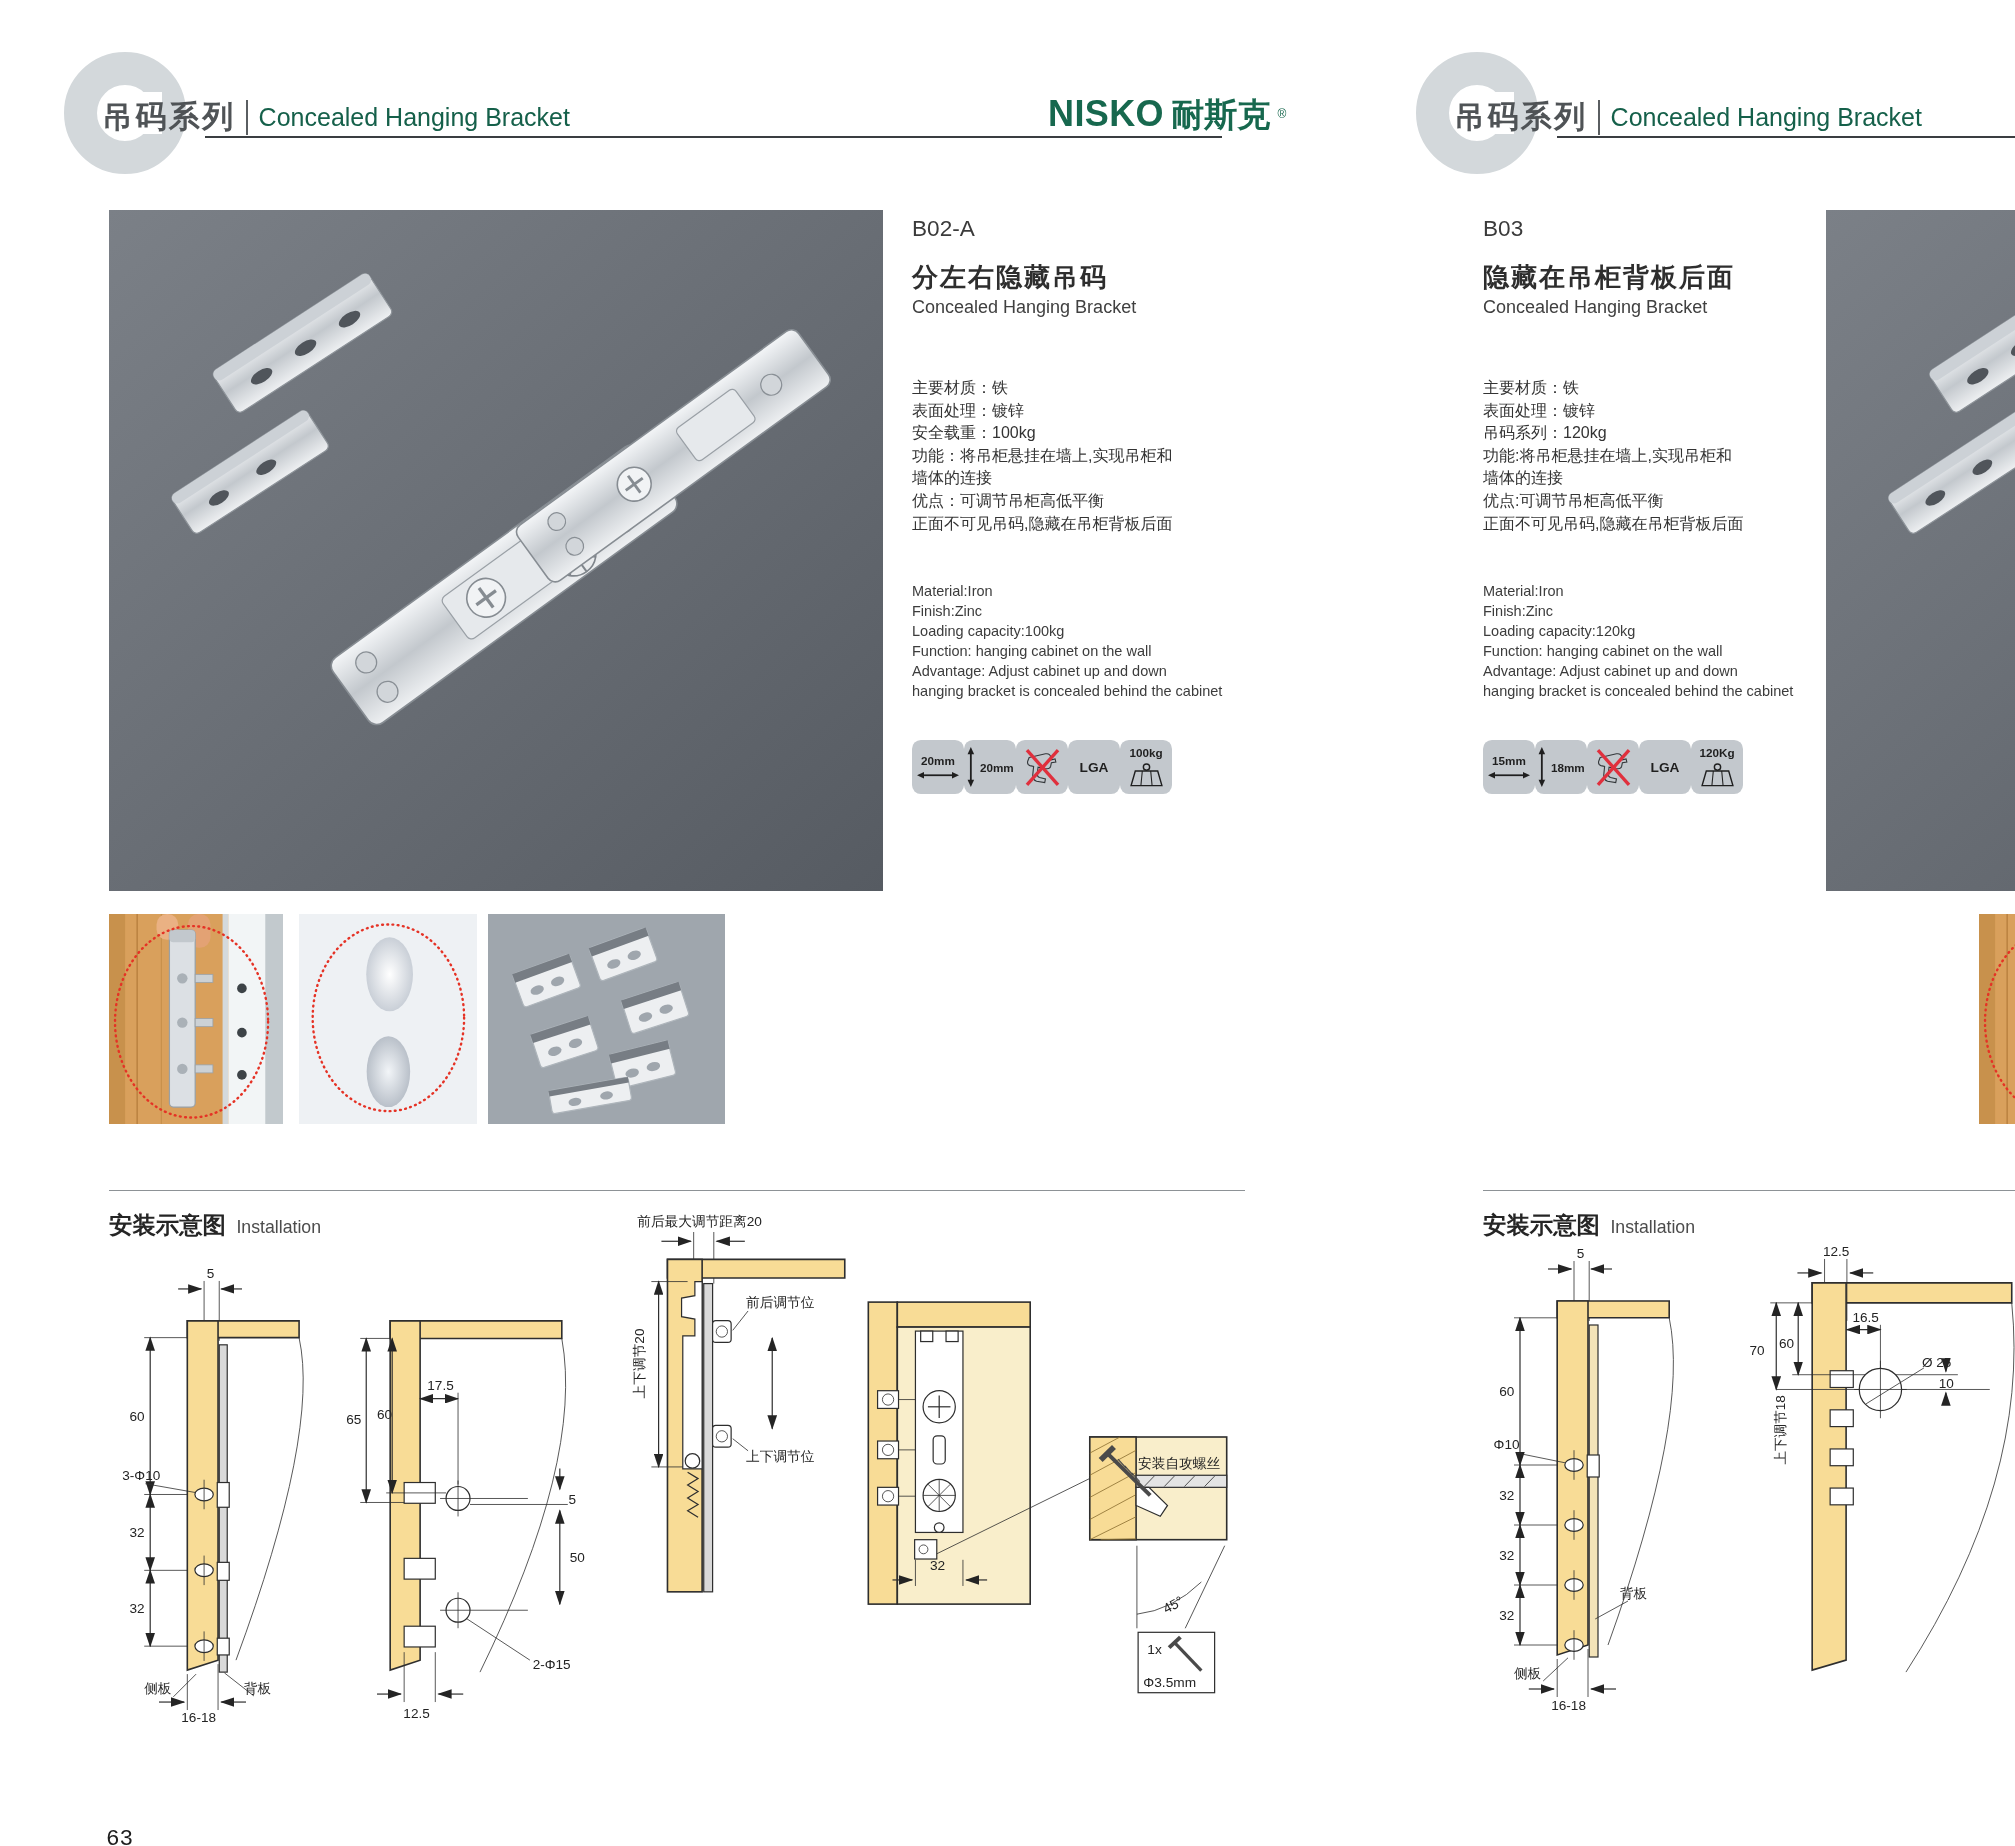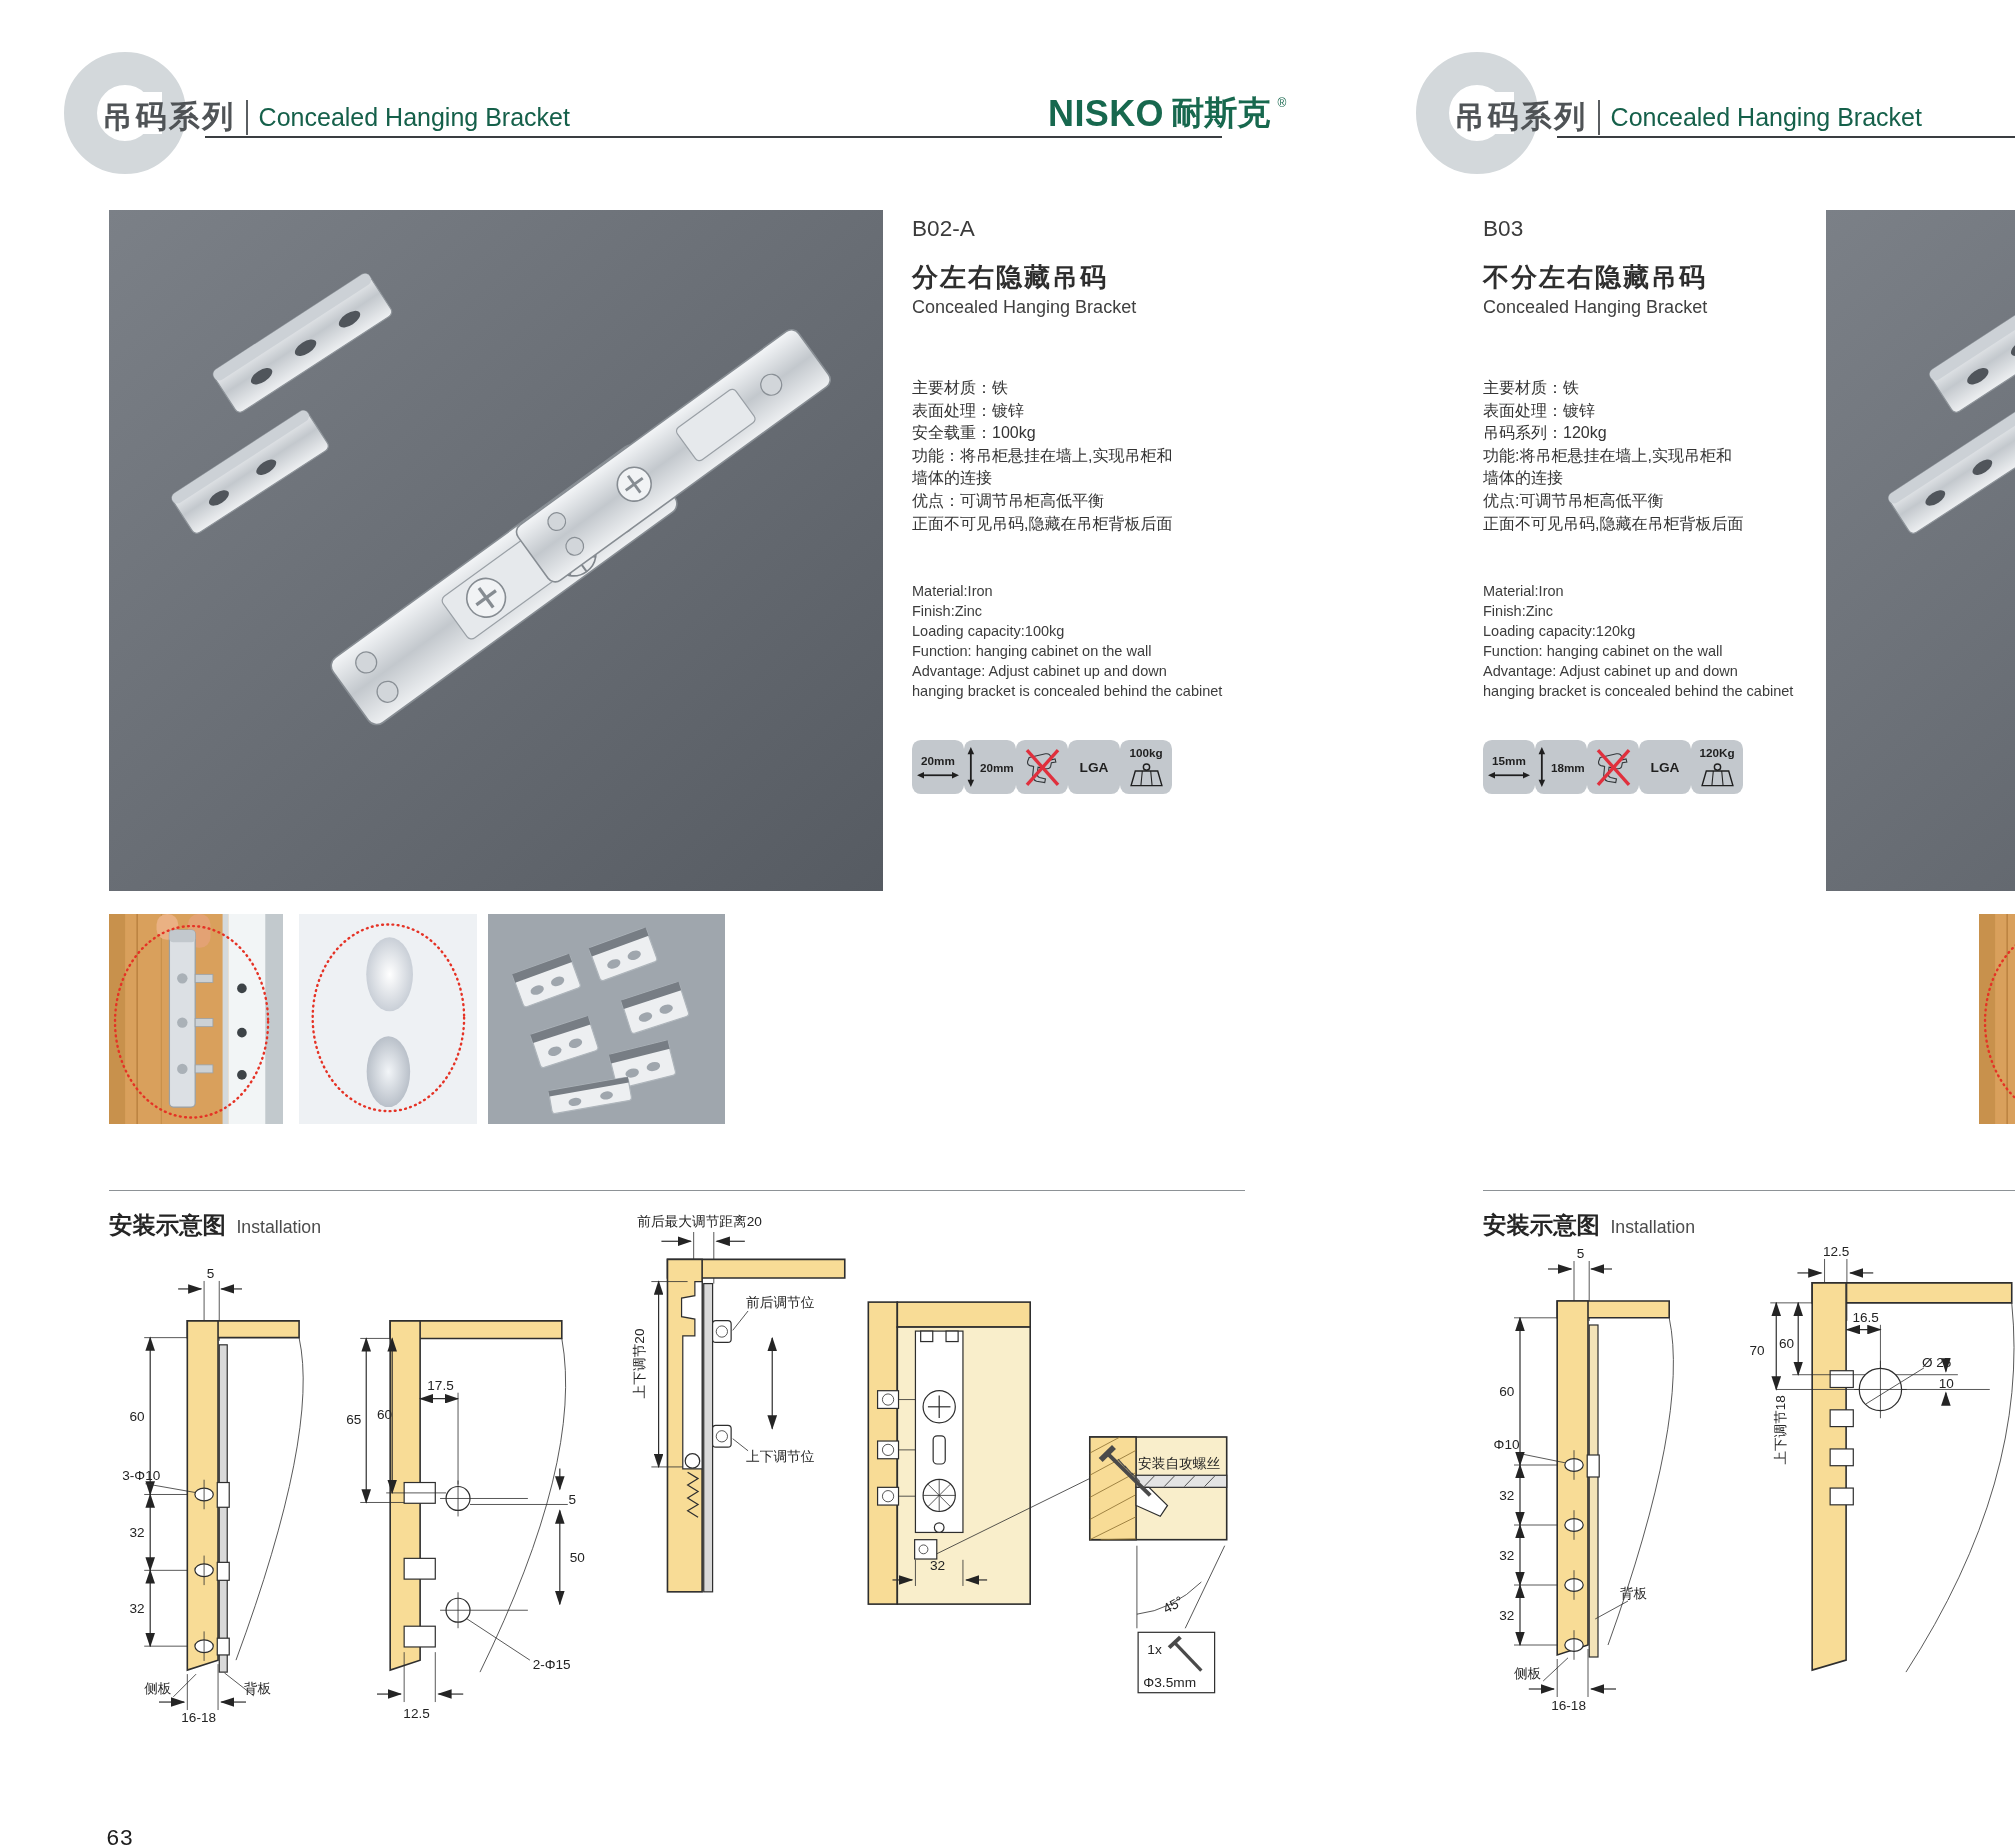--- a/index.html
+++ b/index.html
@@ -8,21 +8,21 @@
   .page{position:relative;width:1352px;height:1847px;flex:0 0 auto}
   
   .c-ring{position:absolute;left:64px;top:52px;width:122px;height:122px;border-radius:50%;
           border:33px solid #d3d8db;box-sizing:border-box}
   .c-gap{position:absolute;right:-8.9px;top:50%;transform:translateY(-50%);width:39px;height:42px;background:#fff}
   .series-row{position:absolute;left:102px;top:96px;display:flex;align-items:center;gap:10.5px;white-space:nowrap}
   .series-cn{font-size:31px;font-weight:bold;color:#4f5356;letter-spacing:2.4px}
   .series-div{width:2px;height:35px;background:#5a5e61}
   .series-en{font-size:25px;color:#15604a}
   .hrule{position:absolute;left:205px;top:136px;width:1017px;height:2.4px;background:#3a3e41}
-  .nisko{position:absolute;left:1048px;top:96px;display:flex;align-items:flex-start;gap:7.3px;white-space:nowrap}
+  .nisko{position:absolute;left:1048px;top:96px;display:flex;align-items:center;gap:7.3px;white-space:nowrap}
   .nisko-latin{font-size:36px;font-weight:bold;color:#17684e;letter-spacing:0.4px;line-height:1}
   .nisko-cn{font-size:33px;font-weight:bold;color:#17684e;line-height:1;margin-top:0}
   .nisko-reg{font-size:12px;color:#17684e;margin-top:0}
   
   .photo{position:absolute;overflow:hidden}
   .photo svg{display:block;width:100%;height:100%}
   
   .info{position:absolute;width:322px}
   .code{font-size:22.6px;color:#3b3b3b}
   .tcn{position:absolute;top:44px;font-size:26px;font-weight:bold;color:#2e2e2e;letter-spacing:2px;white-space:nowrap}
@@ -501,21 +501,21 @@
       </div>
     <div class="series-row">
       <span class="series-cn">吊码系列</span>
       <span class="series-div"></span>
       <span class="series-en">Concealed Hanging Bracket</span>
     </div>
     <div class="hrule"></div>
 
     <div class="info" style="left:131px;top:216px">
       <div class="code">B03</div>
-      <div class="tcn">不分左右隐藏吊码</div>
+      <div class="tcn">隐藏在吊柜背板后面</div>
       <div class="ten">Concealed Hanging Bracket</div>
       <div class="scn">
         <div>主要材质：铁</div>
         <div>表面处理：镀锌</div>
         <div>吊码系列：120kg</div>
         <div>功能:将吊柜悬挂在墙上,实现吊柜和</div>
         <div>墙体的连接</div>
         <div>优点:可调节吊柜高低平衡</div>
         <div>正面不可见吊码,隐藏在吊柜背板后面</div>
       </div>

